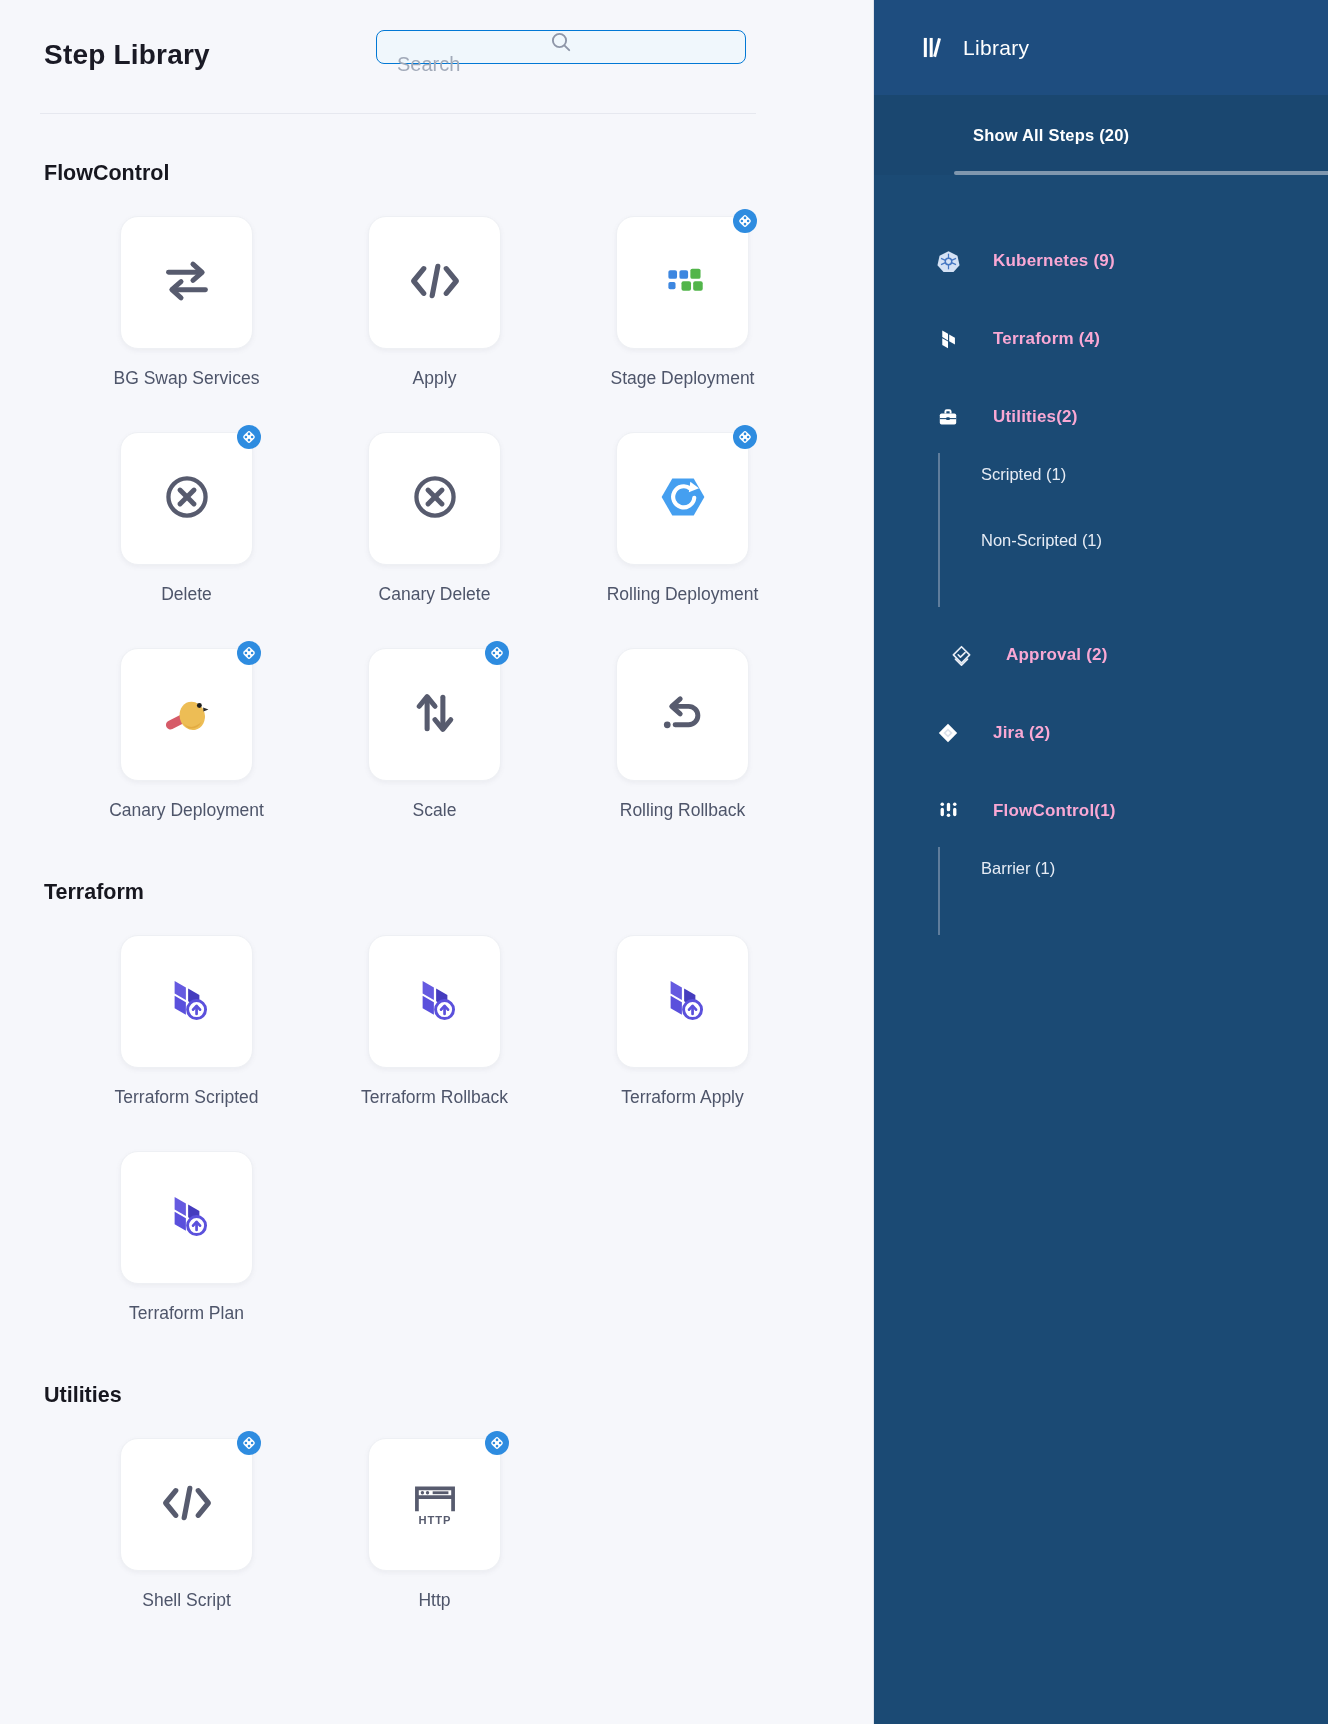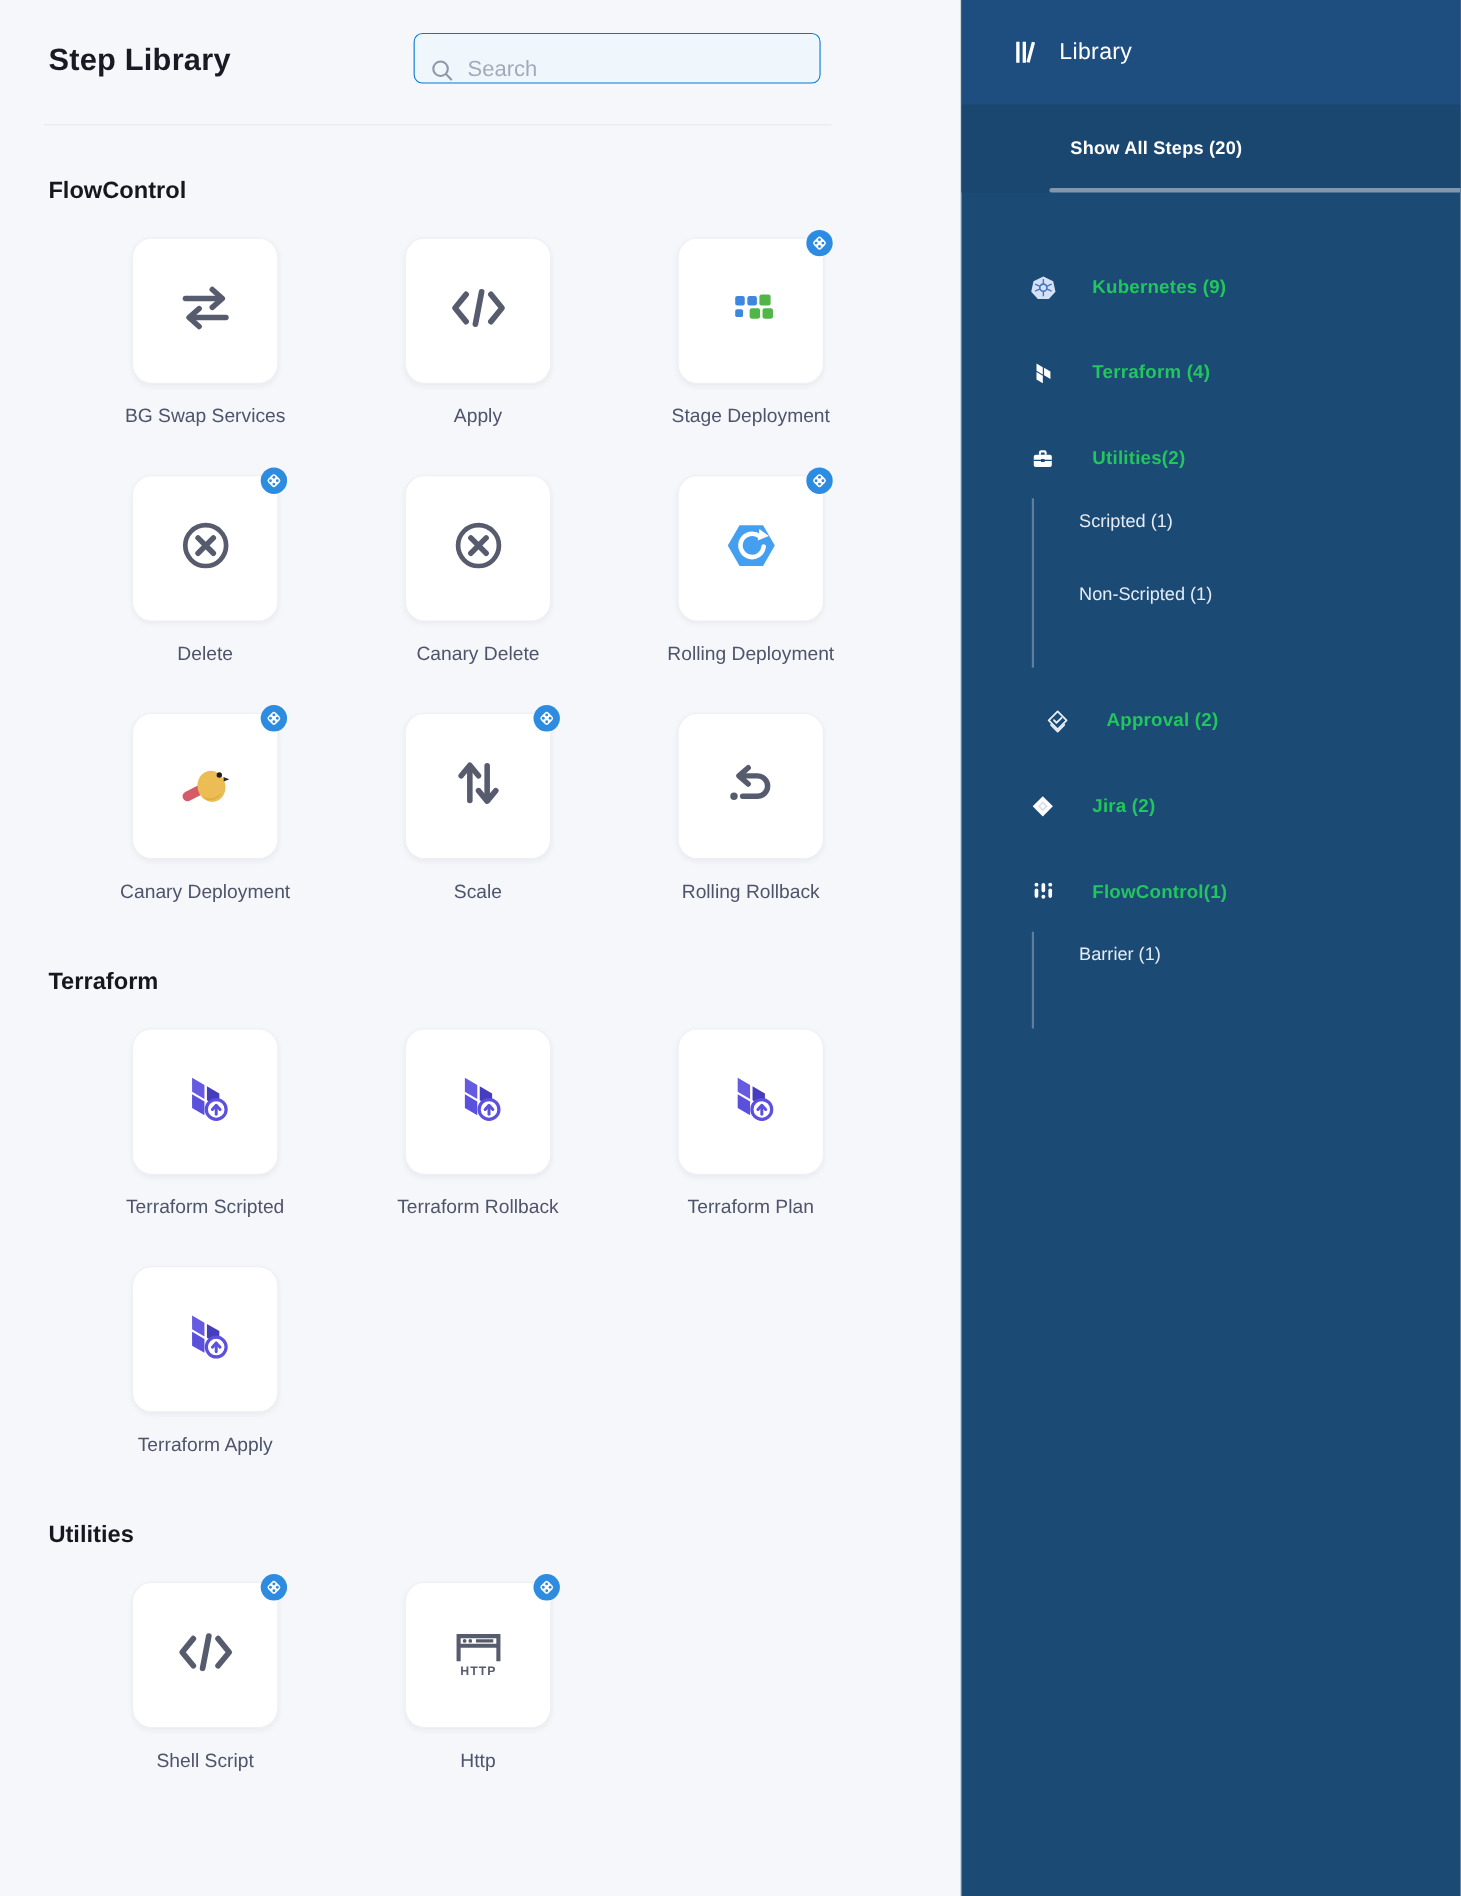--- a/index.html
+++ b/index.html
@@ -5,22 +5,22 @@
   * { margin:0; padding:0; box-sizing:border-box; }
   html,body { width:1328px; height:1724px; overflow:hidden; background:#f6f7fb;
               font-family:"Liberation Sans", sans-serif; }
   .app { display:flex; width:1328px; height:1724px; }
 
   
   .main { width:873px; height:100%; background:#f6f7fb; position:relative; }
   .header-row { display:flex; justify-content:space-between; align-items:flex-start;
                 padding:30px 127px 0 44px; }
   .page-title { font-size:28px; font-weight:700; color:#1a1a25; line-height:50px; letter-spacing:.2px; }
-  .search { width:370px; height:46px; border:1.5px solid #0278d5; border-radius:8px;
-            background:#f0f7fc; display:flex; align-items:flex-end; padding:0 14px; }
+  .search { width:370px; height:34px; border:1.5px solid #0278d5; border-radius:8px;
+            background:#f0f7fc; display:flex; align-items:center; padding:0 14px;flex-direction:column; }
   .search svg { flex:none; }
   .search input { border:none; outline:none; background:transparent; font-size:20px;
                   color:#3d4456; margin-left:12px; width:100%;
                   font-family:"Liberation Sans", sans-serif; }
   .search input::placeholder { color:#a2aab9; }
   .divider { height:1px; background:#e6e8ef; margin:33px 117px 0 40px; }
 
   .section h2 { font-size:21.5px; font-weight:700; color:#17171f; margin-left:44px; }
   .section { margin-top:47px; }
   .section + .section { margin-top:56px; }
@@ -43,21 +43,21 @@
   .side-title { font-size:21px; font-weight:500; color:#ffffff; margin-left:16px; letter-spacing:.3px; }
   .side-tab { height:80px; background:#1a4770; position:relative; display:flex;
               align-items:center; padding-left:99px; flex:none; cursor:pointer; }
   .side-tab-label { font-size:16.5px; font-weight:700; color:#ffffff; letter-spacing:.2px; }
   .side-tab-underline { position:absolute; left:80px; right:0; bottom:0; height:4px;
                         background:#8097ae; border-radius:2px 0 0 2px; }
   .side-list { padding-top:70px; }
   .side-item { display:flex; align-items:center; height:32px; padding-left:60px; cursor:pointer; }
   .side-item + .side-item { margin-top:46px; }
   .side-icon { width:28px; display:flex; justify-content:center; }
-  .side-label { font-size:17px; font-weight:700; color:#22c55e; margin-left:31px; letter-spacing:.2px; }
+  .side-label { font-size:17px; font-weight:700; color:#f9a8d4; margin-left:31px; letter-spacing:.2px; }
   .side-children { position:relative; margin-left:64px; padding:8px 0 34px 0; }
   .side-children .guide { position:absolute; left:0; top:20px; bottom:0; width:1.5px;
                           background:#5f7d9c; }
   .side-child { padding:22px 0 22px 43px; font-size:16.5px; color:#e6ecf5; line-height:22px;
                 cursor:pointer; }
   .mt-app { margin-top:32px !important;margin-left:13px; }
 </style>
 </head>
 <body>
 
@@ -260,35 +260,35 @@
         <span class="card-icon"><svg width="54" height="54" viewBox="0 0 48 48">
                     <polygon points="13,7 23,12.8 23,24 13,18.2" fill="#655ae0"></polygon>
                     <polygon points="25,13.8 35,19.6 35,30.8 25,25" fill="#453cbe"></polygon>
                     <polygon points="13,20.2 23,26 23,37.2 13,31.4" fill="#5a50dc"></polygon>
                     <circle cx="32.5" cy="32.5" r="8" fill="#ffffff" stroke="#5b51dc" stroke-width="2.6"></circle>
                     <path d="M32.5 36.4 V30" stroke="#5b51dc" stroke-width="2.4" stroke-linecap="round" fill="none"></path>
                     <path d="M29.4 32.6 L32.5 29.2 L35.6 32.6" stroke="#5b51dc" stroke-width="2.4" stroke-linecap="round" stroke-linejoin="round" fill="none"></path>
                   </svg></span>
 
       </div>
-      <div class="card-label">Terraform Plan</div>
+      <div class="card-label">Terraform Apply</div>
     </div>
             <div class="cell">
       <div class="card">
         <span class="card-icon"><svg width="54" height="54" viewBox="0 0 48 48">
                     <polygon points="13,7 23,12.8 23,24 13,18.2" fill="#655ae0"></polygon>
                     <polygon points="25,13.8 35,19.6 35,30.8 25,25" fill="#453cbe"></polygon>
                     <polygon points="13,20.2 23,26 23,37.2 13,31.4" fill="#5a50dc"></polygon>
                     <circle cx="32.5" cy="32.5" r="8" fill="#ffffff" stroke="#5b51dc" stroke-width="2.6"></circle>
                     <path d="M32.5 36.4 V30" stroke="#5b51dc" stroke-width="2.4" stroke-linecap="round" fill="none"></path>
                     <path d="M29.4 32.6 L32.5 29.2 L35.6 32.6" stroke="#5b51dc" stroke-width="2.4" stroke-linecap="round" stroke-linejoin="round" fill="none"></path>
                   </svg></span>
 
       </div>
-      <div class="card-label">Terraform Apply</div>
+      <div class="card-label">Terraform Plan</div>
     </div>
           </div>
         </div>
         <div class="section">
           <h2>Utilities</h2>
                  <div class="grid">
             <div class="cell">
       <div class="card">
         <span class="card-icon"><svg width="54" height="46" viewBox="0 0 48 40" fill="none" stroke="#575b6e" stroke-width="4.6" stroke-linecap="round" stroke-linejoin="round">
                     <path d="M14 9 L5 20 L14 31"></path>

